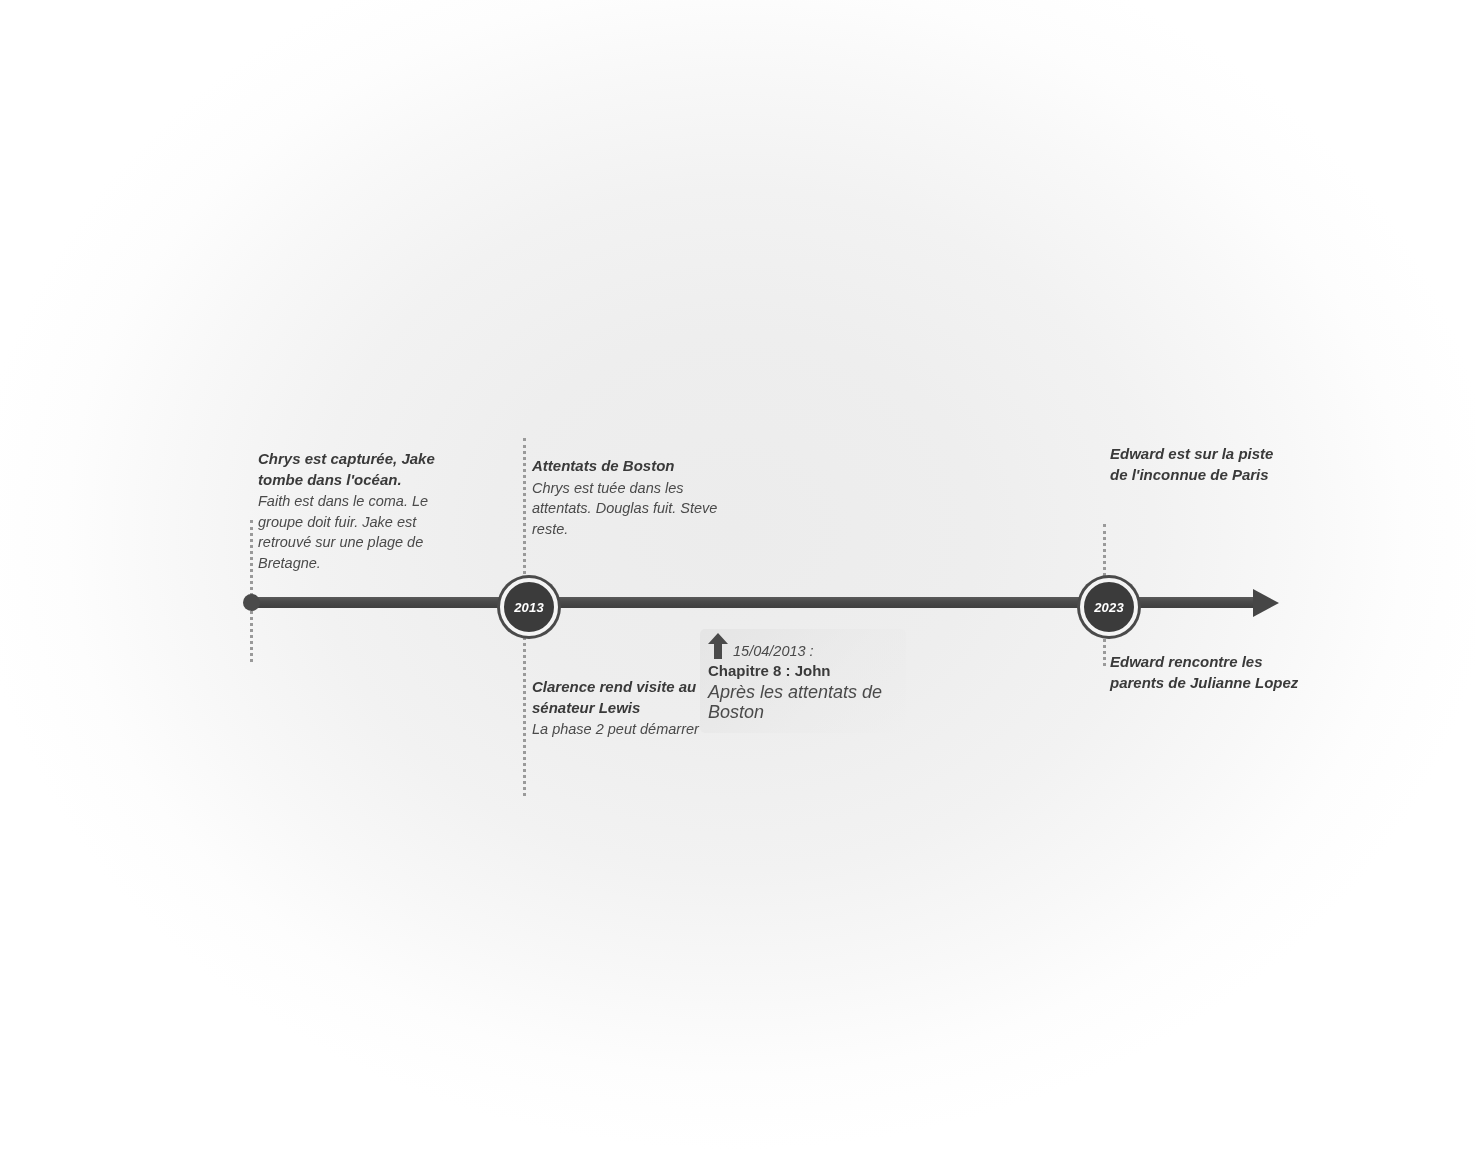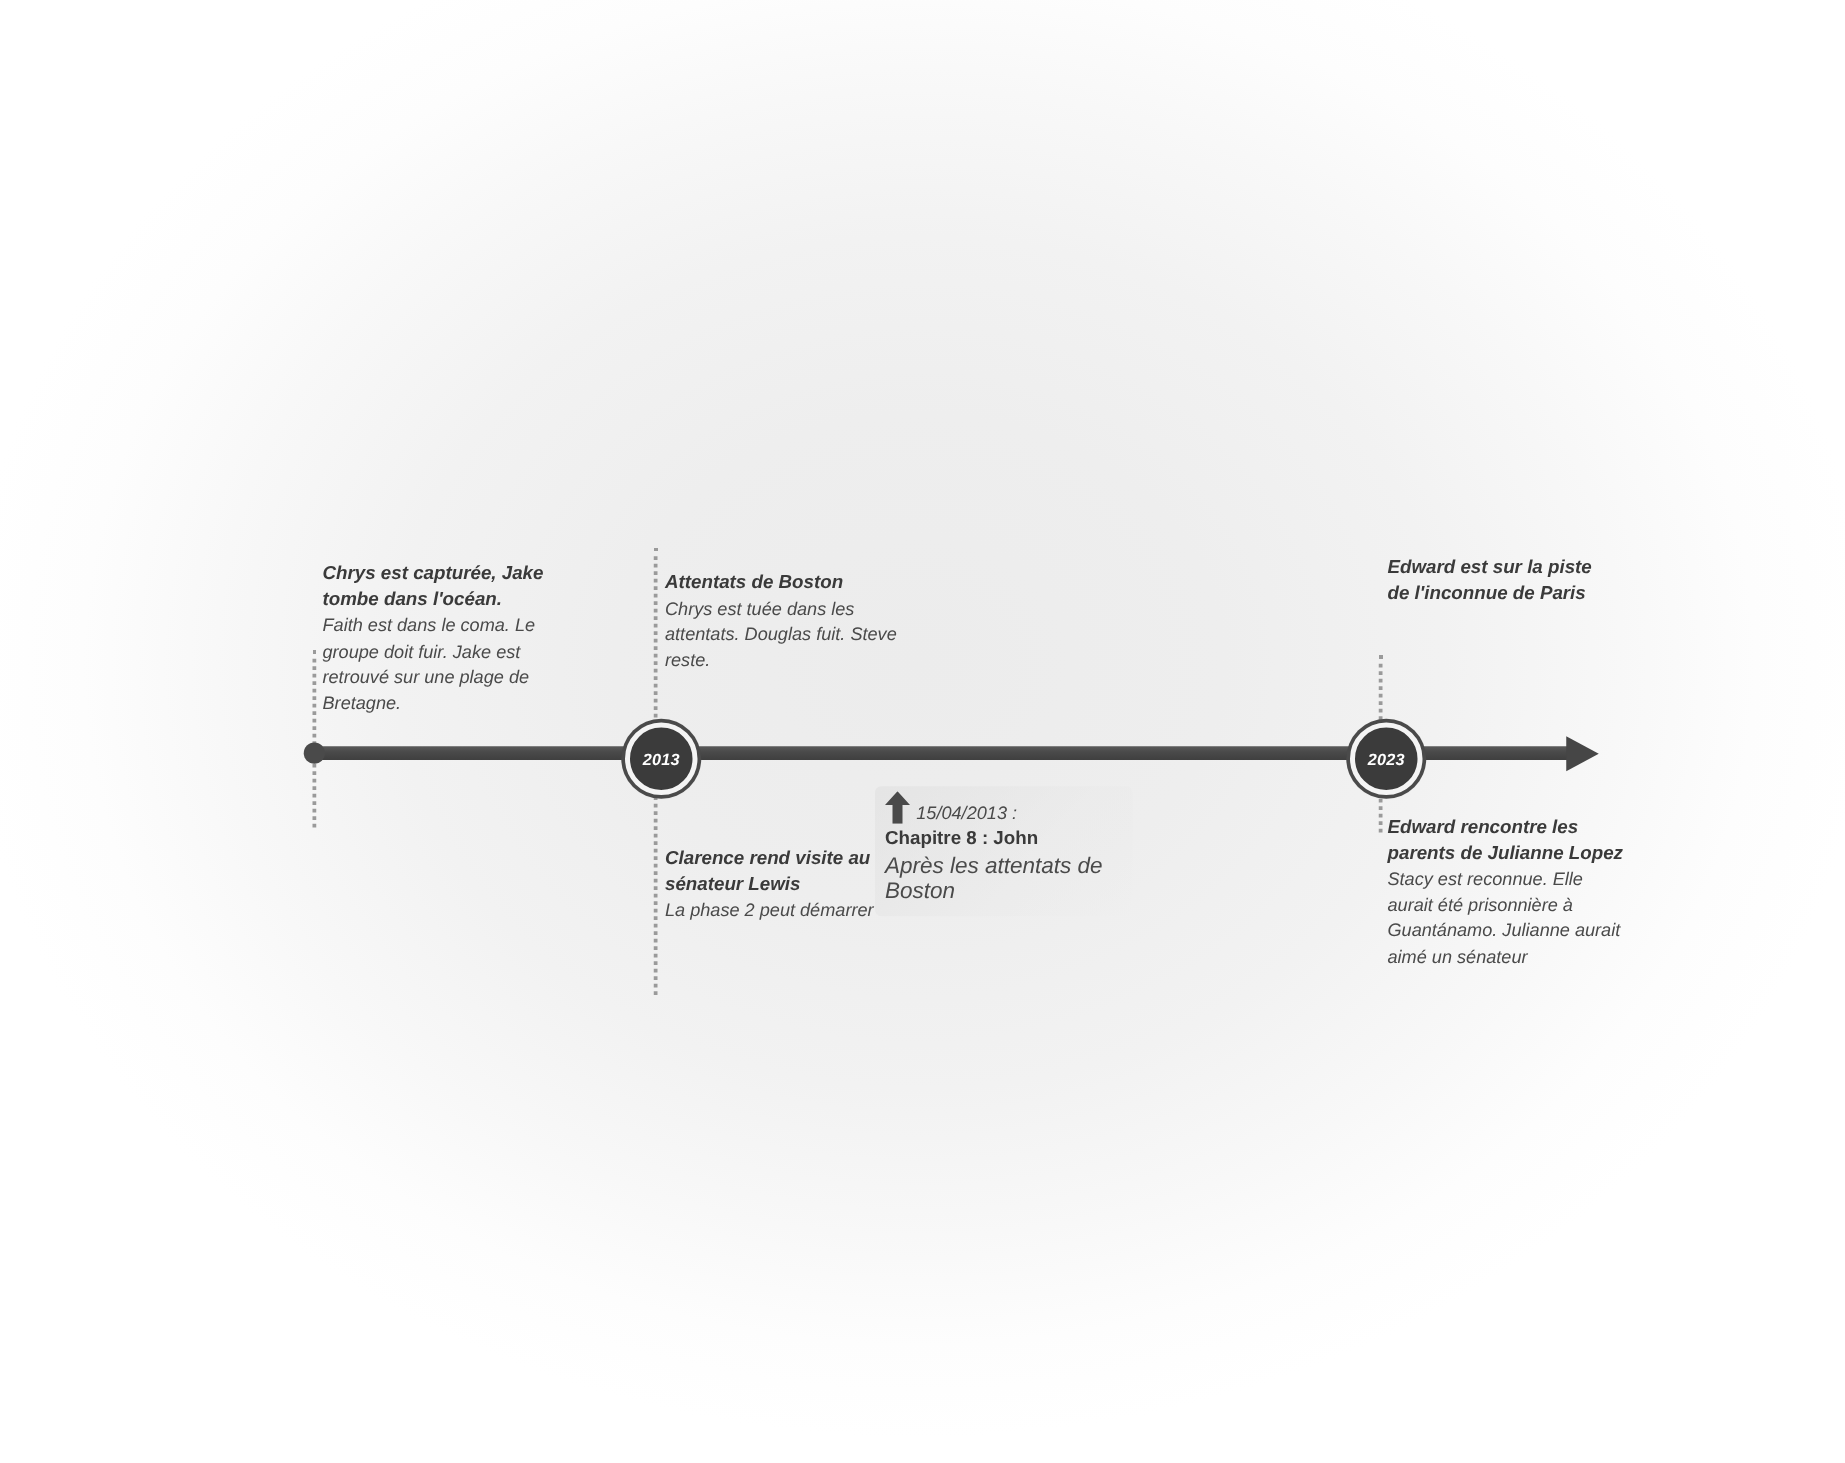--- a/index.html
+++ b/index.html
@@ -196,21 +196,20 @@
     <p class="event-title">Clarence rend visite au sénateur Lewis</p>
     <p class="event-desc">La phase 2 peut démarrer</p>
   </div>
 
   <div class="event ev-edward1">
     <p class="event-title">Edward est sur la piste de l'inconnue de Paris</p>
   </div>
 
   <div class="event ev-edward2">
     <p class="event-title">Edward rencontre les parents de Julianne Lopez</p>
-    <p class="event-desc">Stacy est reconnue. Elle aurait été prisonnière à Guantánamo. Julianne aurait aimé un sénateur</p>
   </div>
 
   <div class="callout">
     <div class="callout-head">
       <span class="up-arrow">
         <svg width="20" height="26" viewBox="0 0 20 26" xmlns="http://www.w3.org/2000/svg">
           <path d="M10 0 L20 11 L14 11 L14 26 L6 26 L6 11 L0 11 Z" fill="#4a4a4a"></path>
         </svg>
       </span>
       <span class="callout-date">15/04/2013 :</span>

